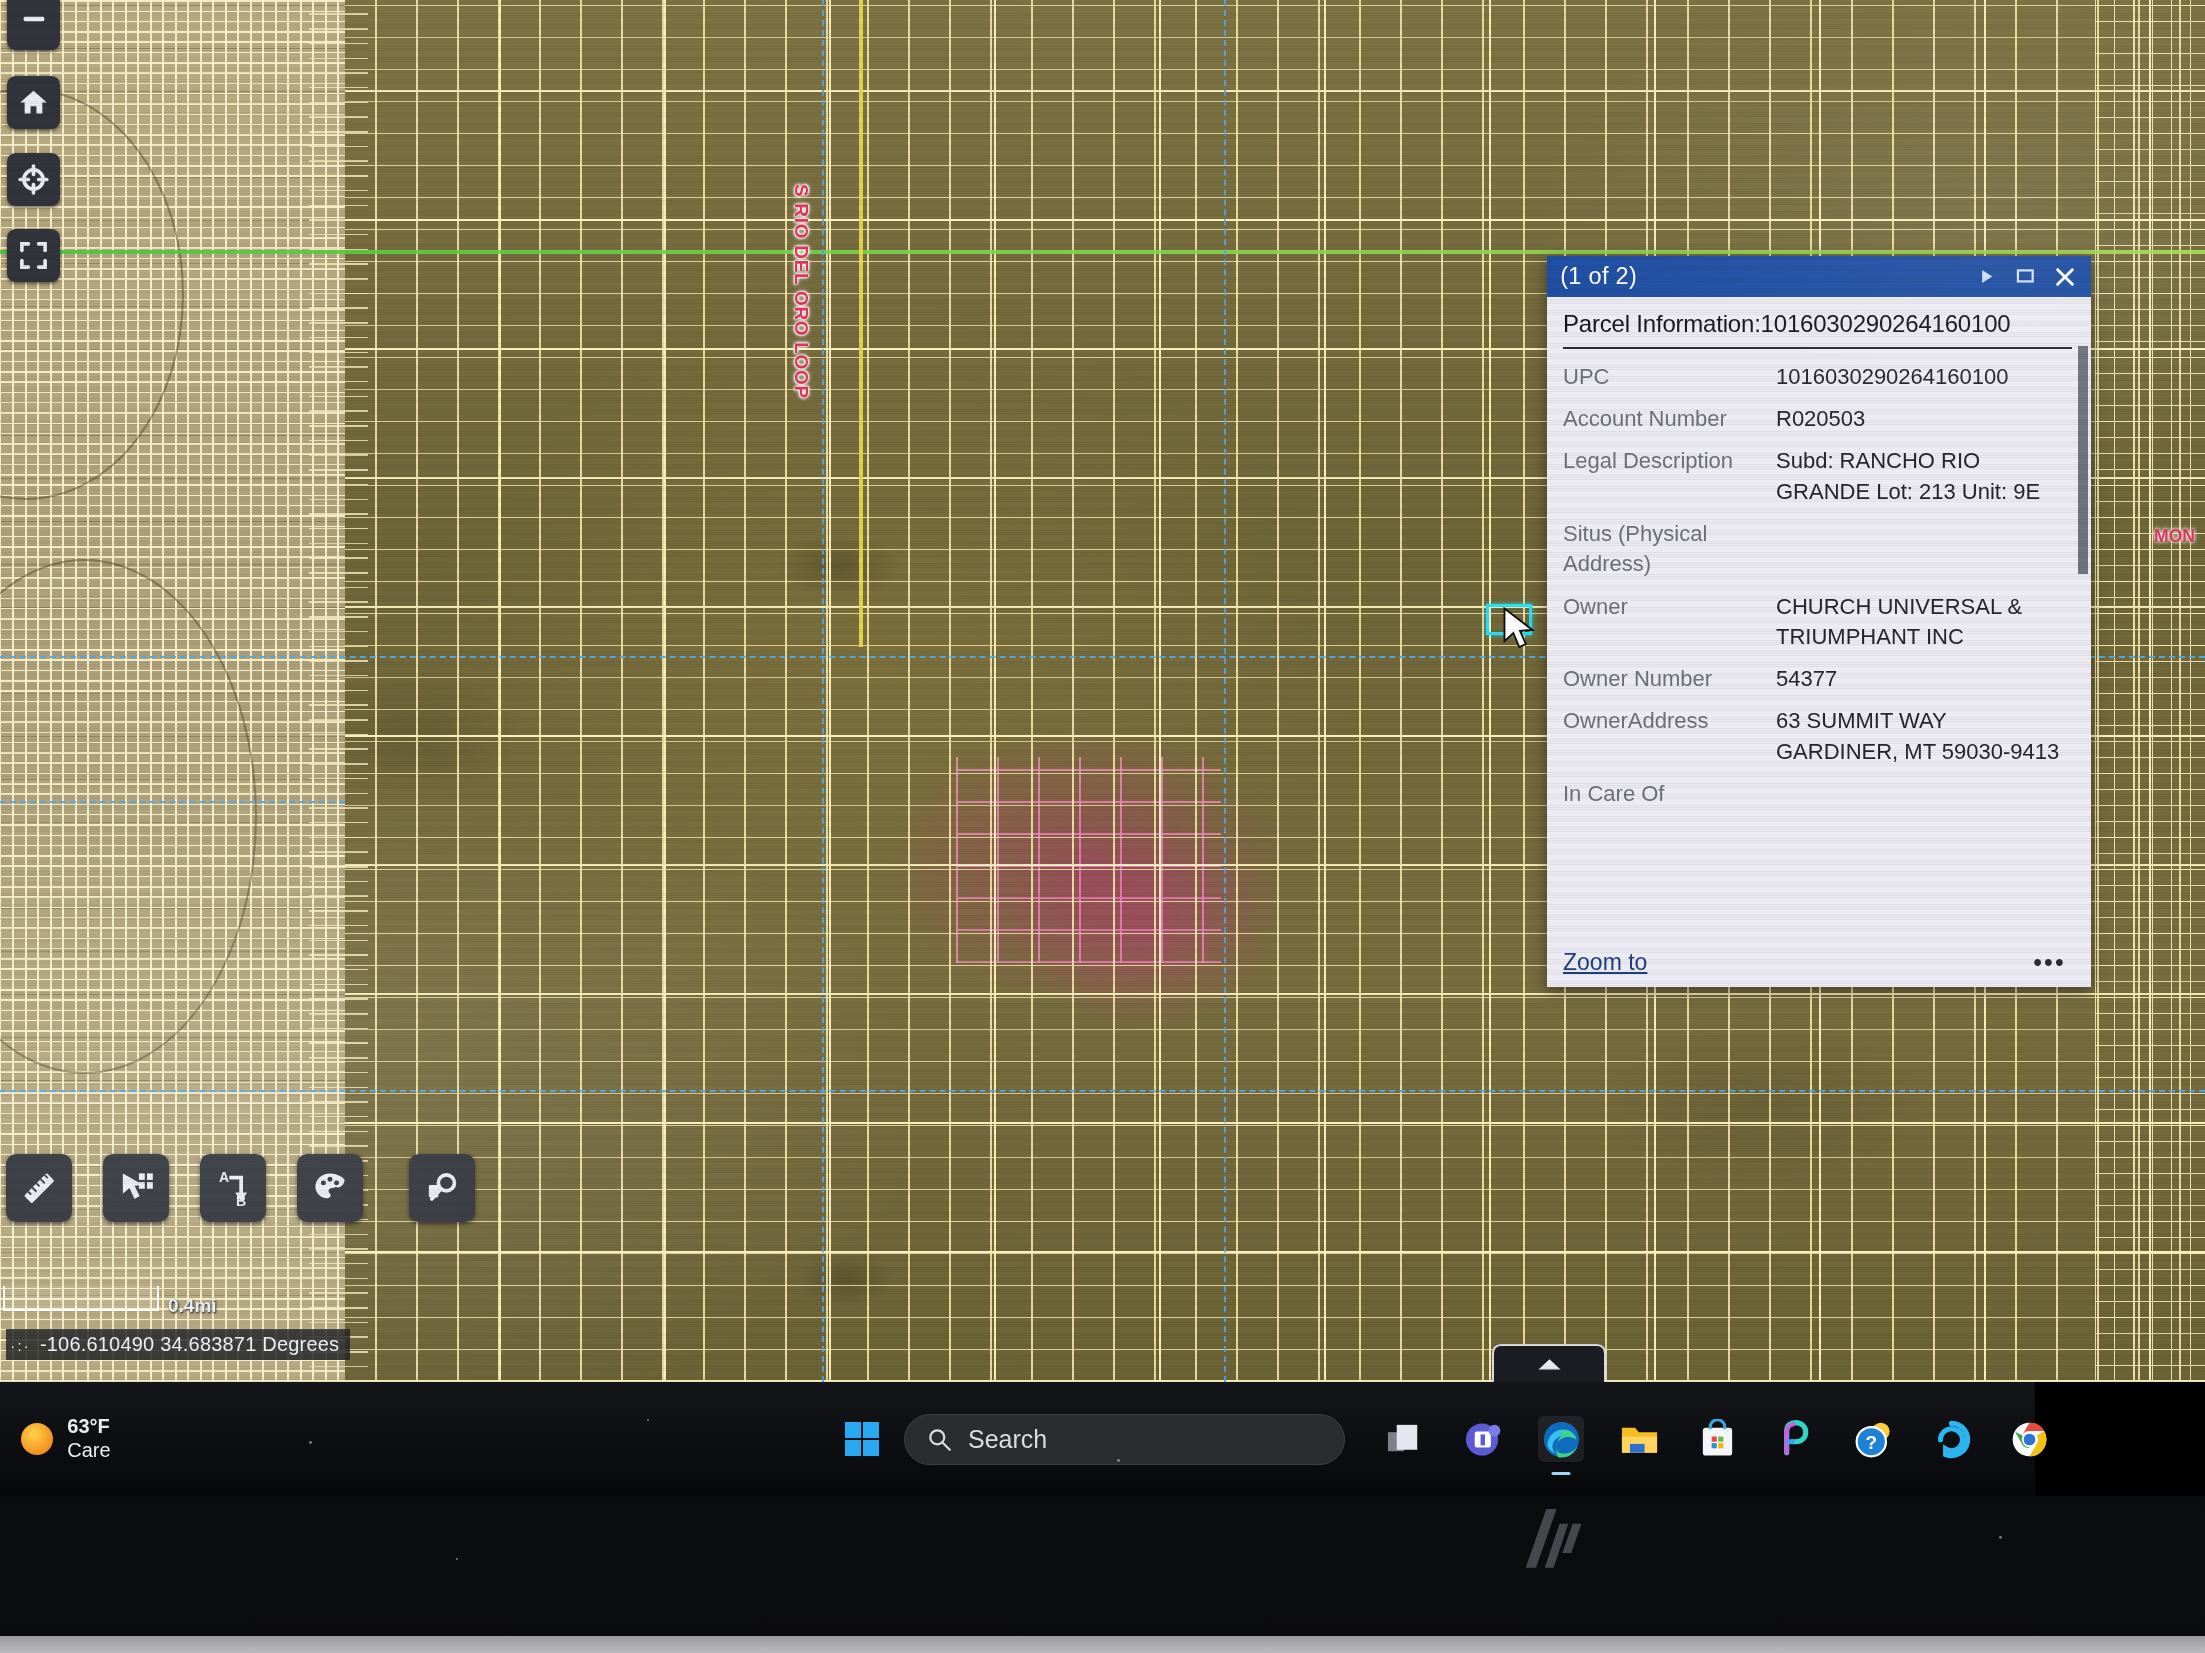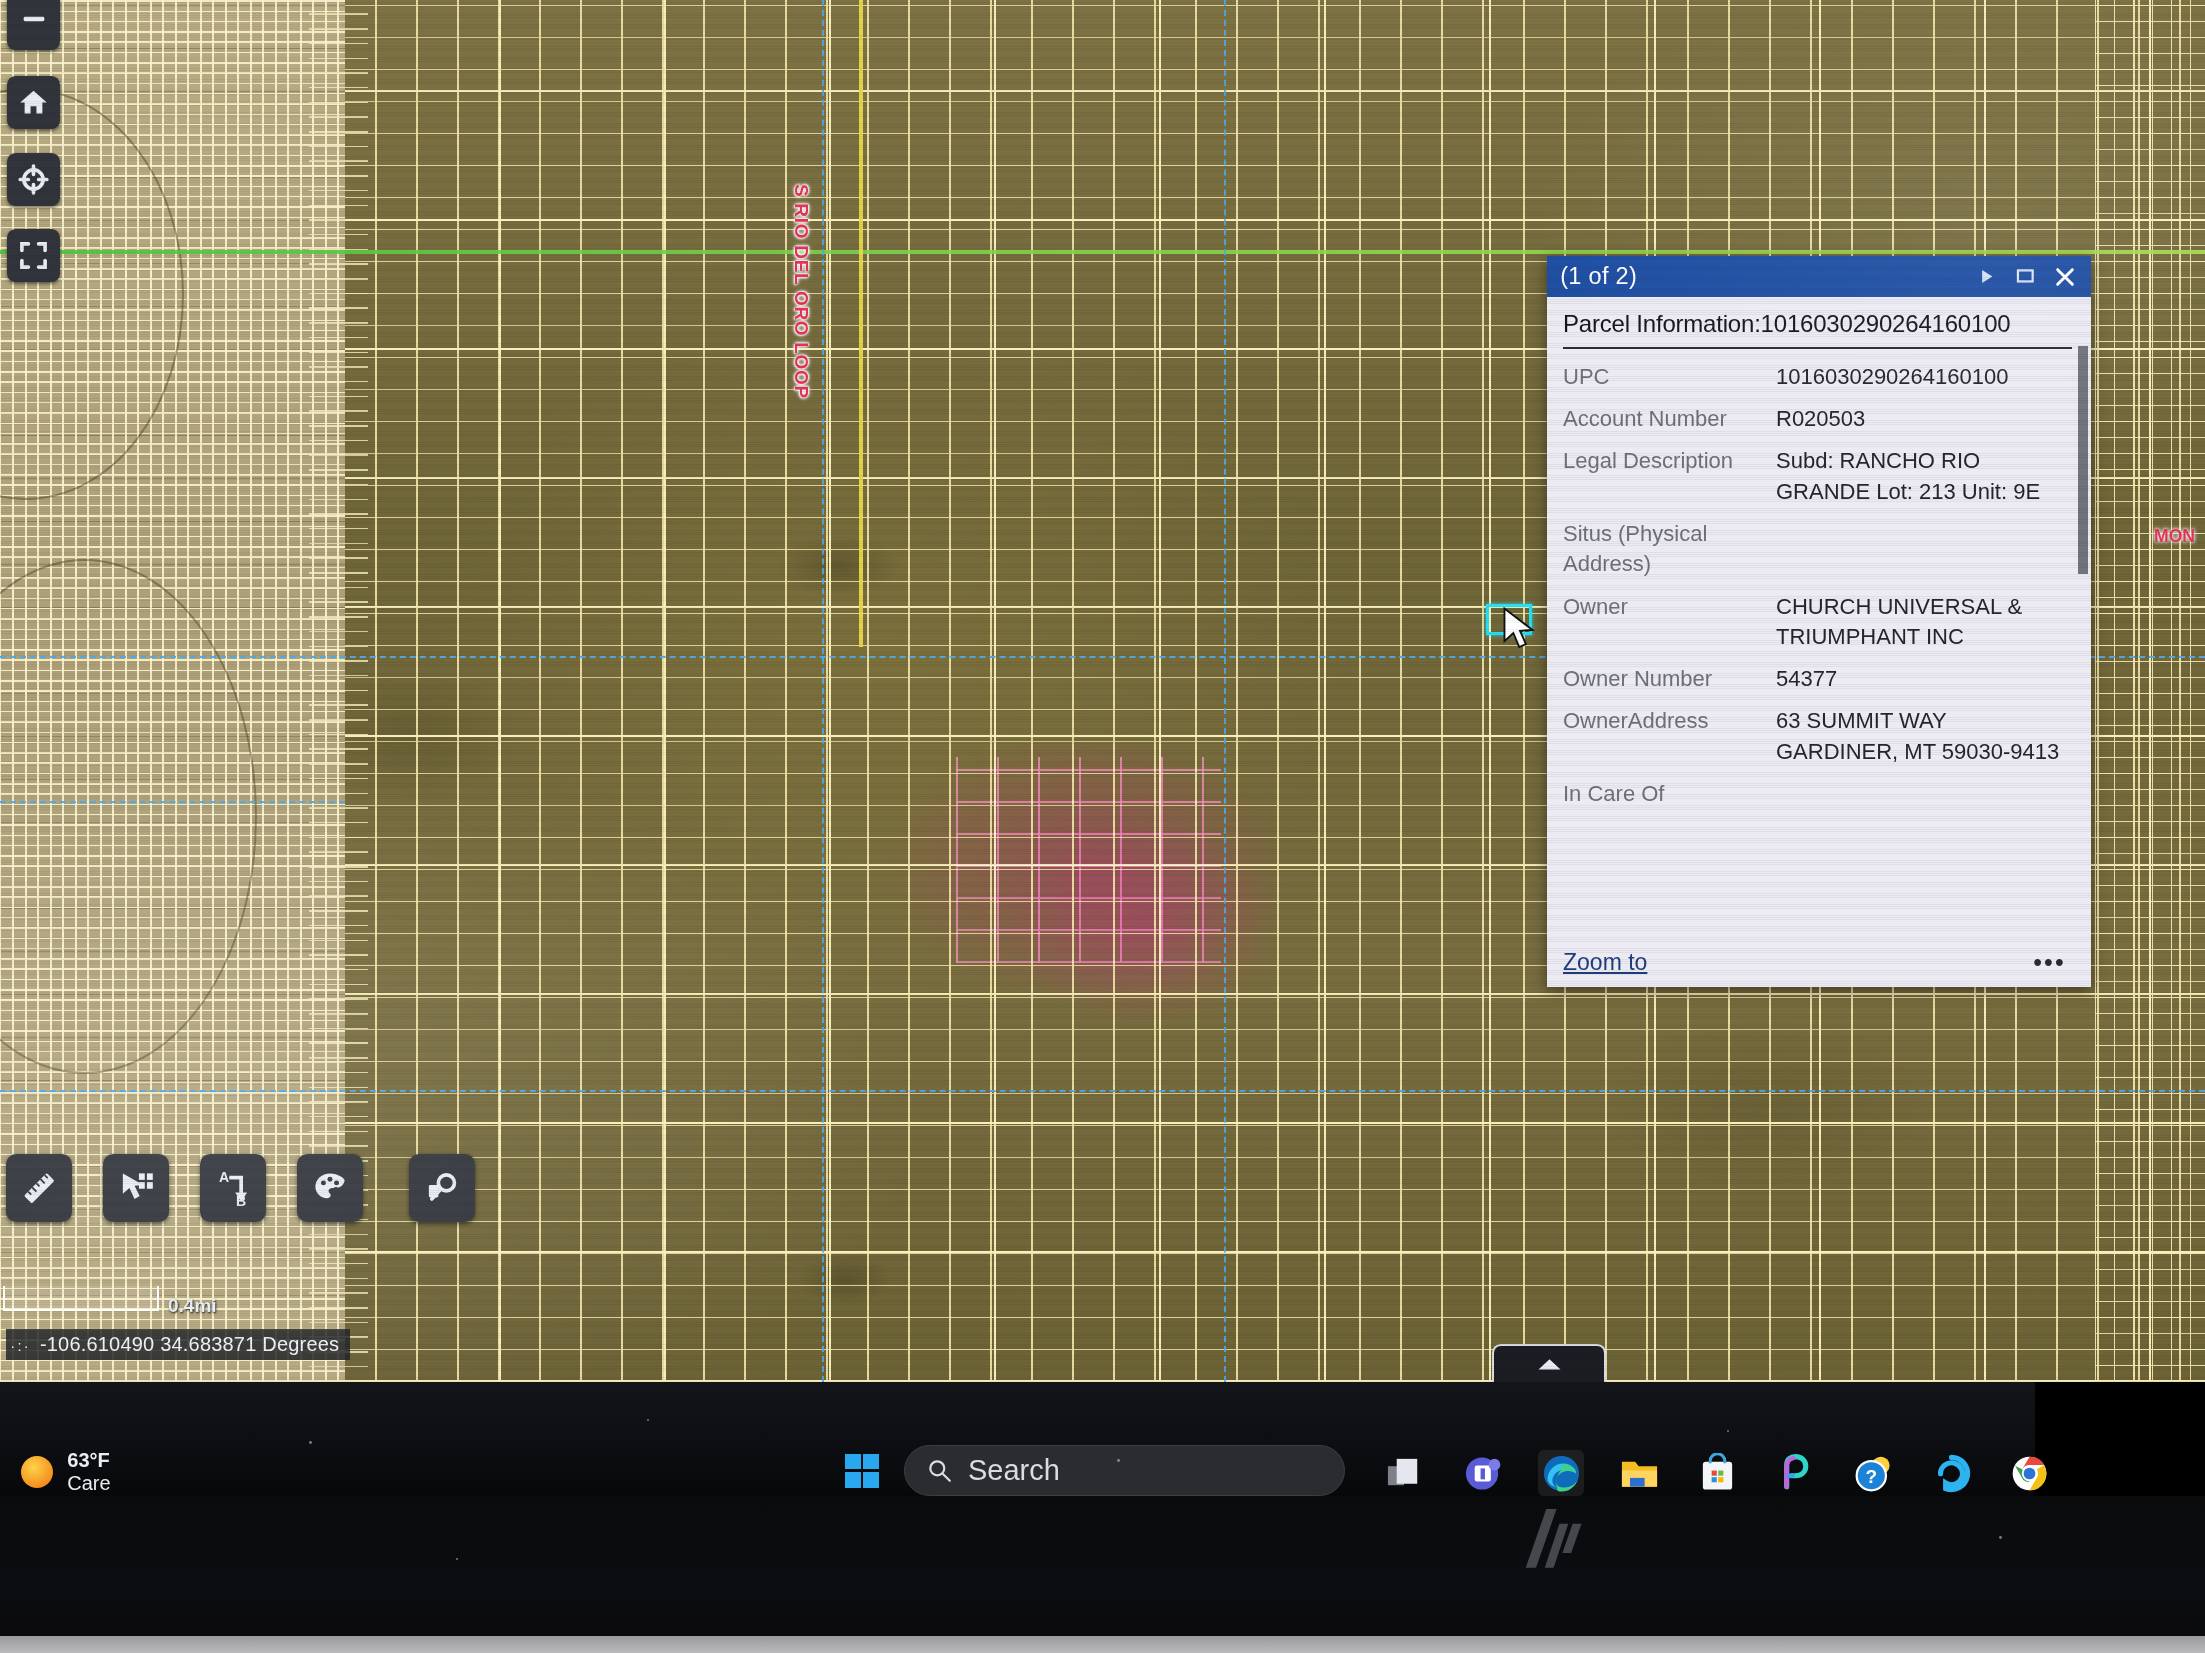--- a/index.html
+++ b/index.html
@@ -200,37 +200,37 @@
   }
   #scanlines {
     position:absolute; inset:0; pointer-events:none; z-index:61; opacity:.28;
     background:repeating-linear-gradient(0deg, rgba(0,0,0,.20) 0 0.7px, rgba(0,0,0,0) 0.7px 2.2px);
   }
 
   
   #taskbar {
     position:absolute; left:0; top:1382px; width:2035px; height:114px;
     background:linear-gradient(180deg,#141518 0%,#0d0e11 55%,#07080a 100%);
-    display:flex; align-items:flex-end; z-index:70;
+    display:flex; align-items:center; z-index:70;
   }
   #weather { display:flex; align-items:center; gap:14.7px; margin-left:20.6px; }
   #sun-icon { width:32px; height:32px; border-radius:50%;
               background:radial-gradient(circle at 40% 35%,#ffd24a,#f5901f 70%,#e8720f); }
   #weather-text { color:#e9edf3; font-size:20px; line-height:1.18; }
   #weather-temp { font-weight:600; }
 
   #tb-center { position:absolute; left:845px; display:flex; align-items:center; gap:25px; }
   #win-logo { display:grid; grid-template-columns:1fr 1fr; grid-template-rows:1fr 1fr; gap:2.9px; width:34px; height:34px; }
   #win-logo i { background:#29a8f0; display:block; }
   #search-box {
     width:441px; height:51px; border-radius:26px; background:#2a2c30;
     display:flex; align-items:center; gap:16px; padding:0 22px;
     border:0.7px solid #3b3e44;
   }
-  #search-text { color:#d9dde3; font-size:29px; }
+  #search-text { color:#d9dde3; font-size:25px; }
 
   #tb-icons { position:absolute; left:1382px; display:flex; align-items:center; gap:32px; }
   .tbi { width:46px; height:46px; position:relative; display:flex; align-items:center; justify-content:center; cursor:pointer; }
   .tbi.active::after {
     content:""; position:absolute; bottom:-13.2px; left:50%; transform:translateX(-50%);
     width:19px; height:3.7px; border-radius:2.2px; background:#9fd4f7;
   }
   .tbi.active { background:rgba(255,255,255,.08); border-radius:5.9px; }
 
   

